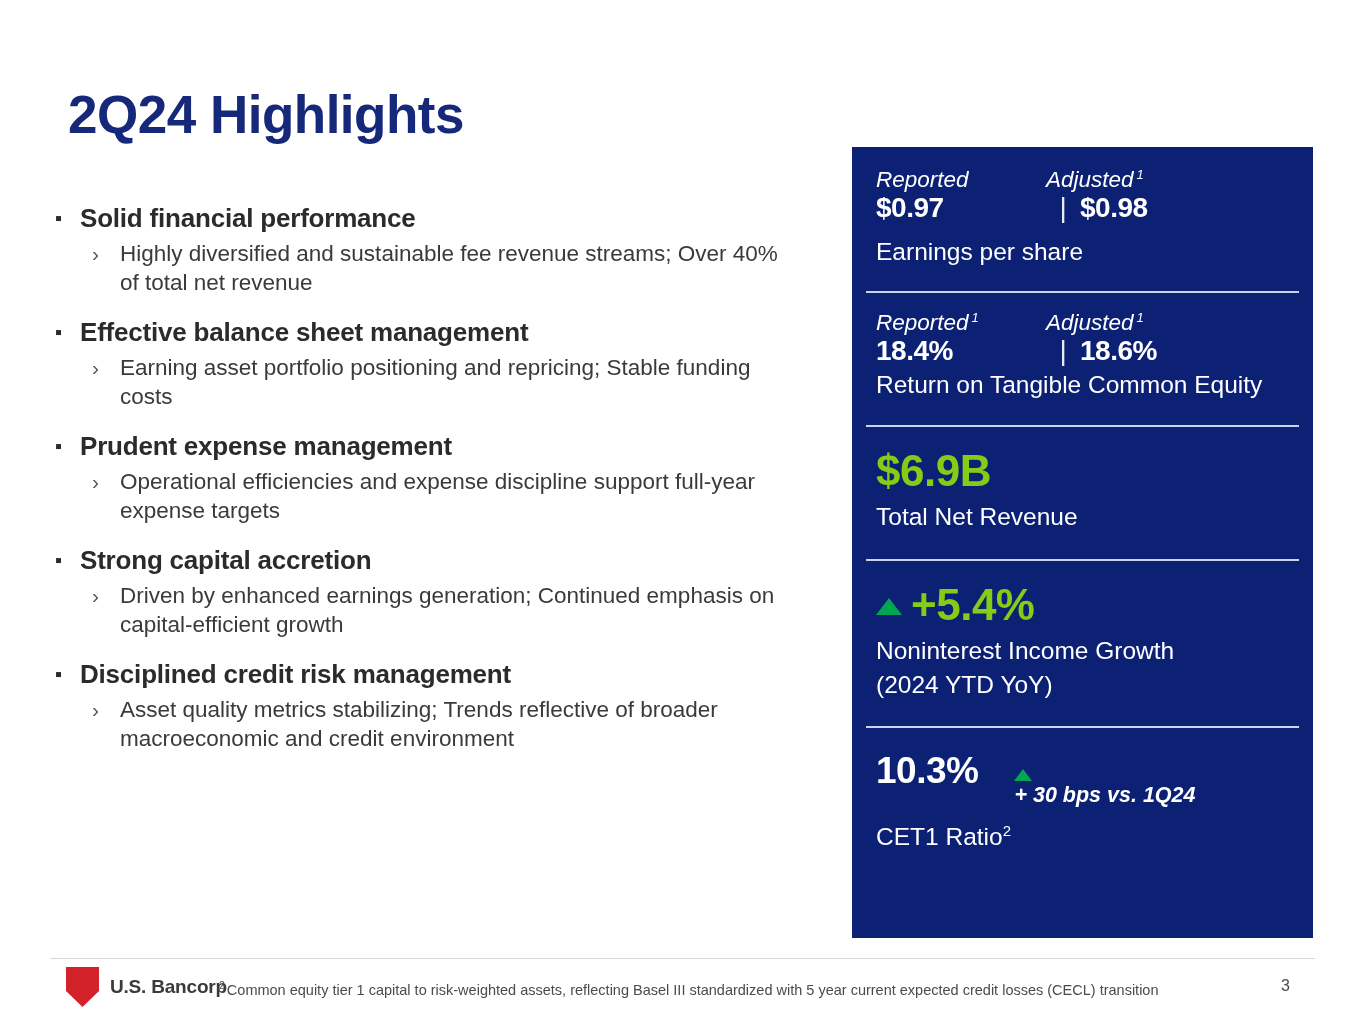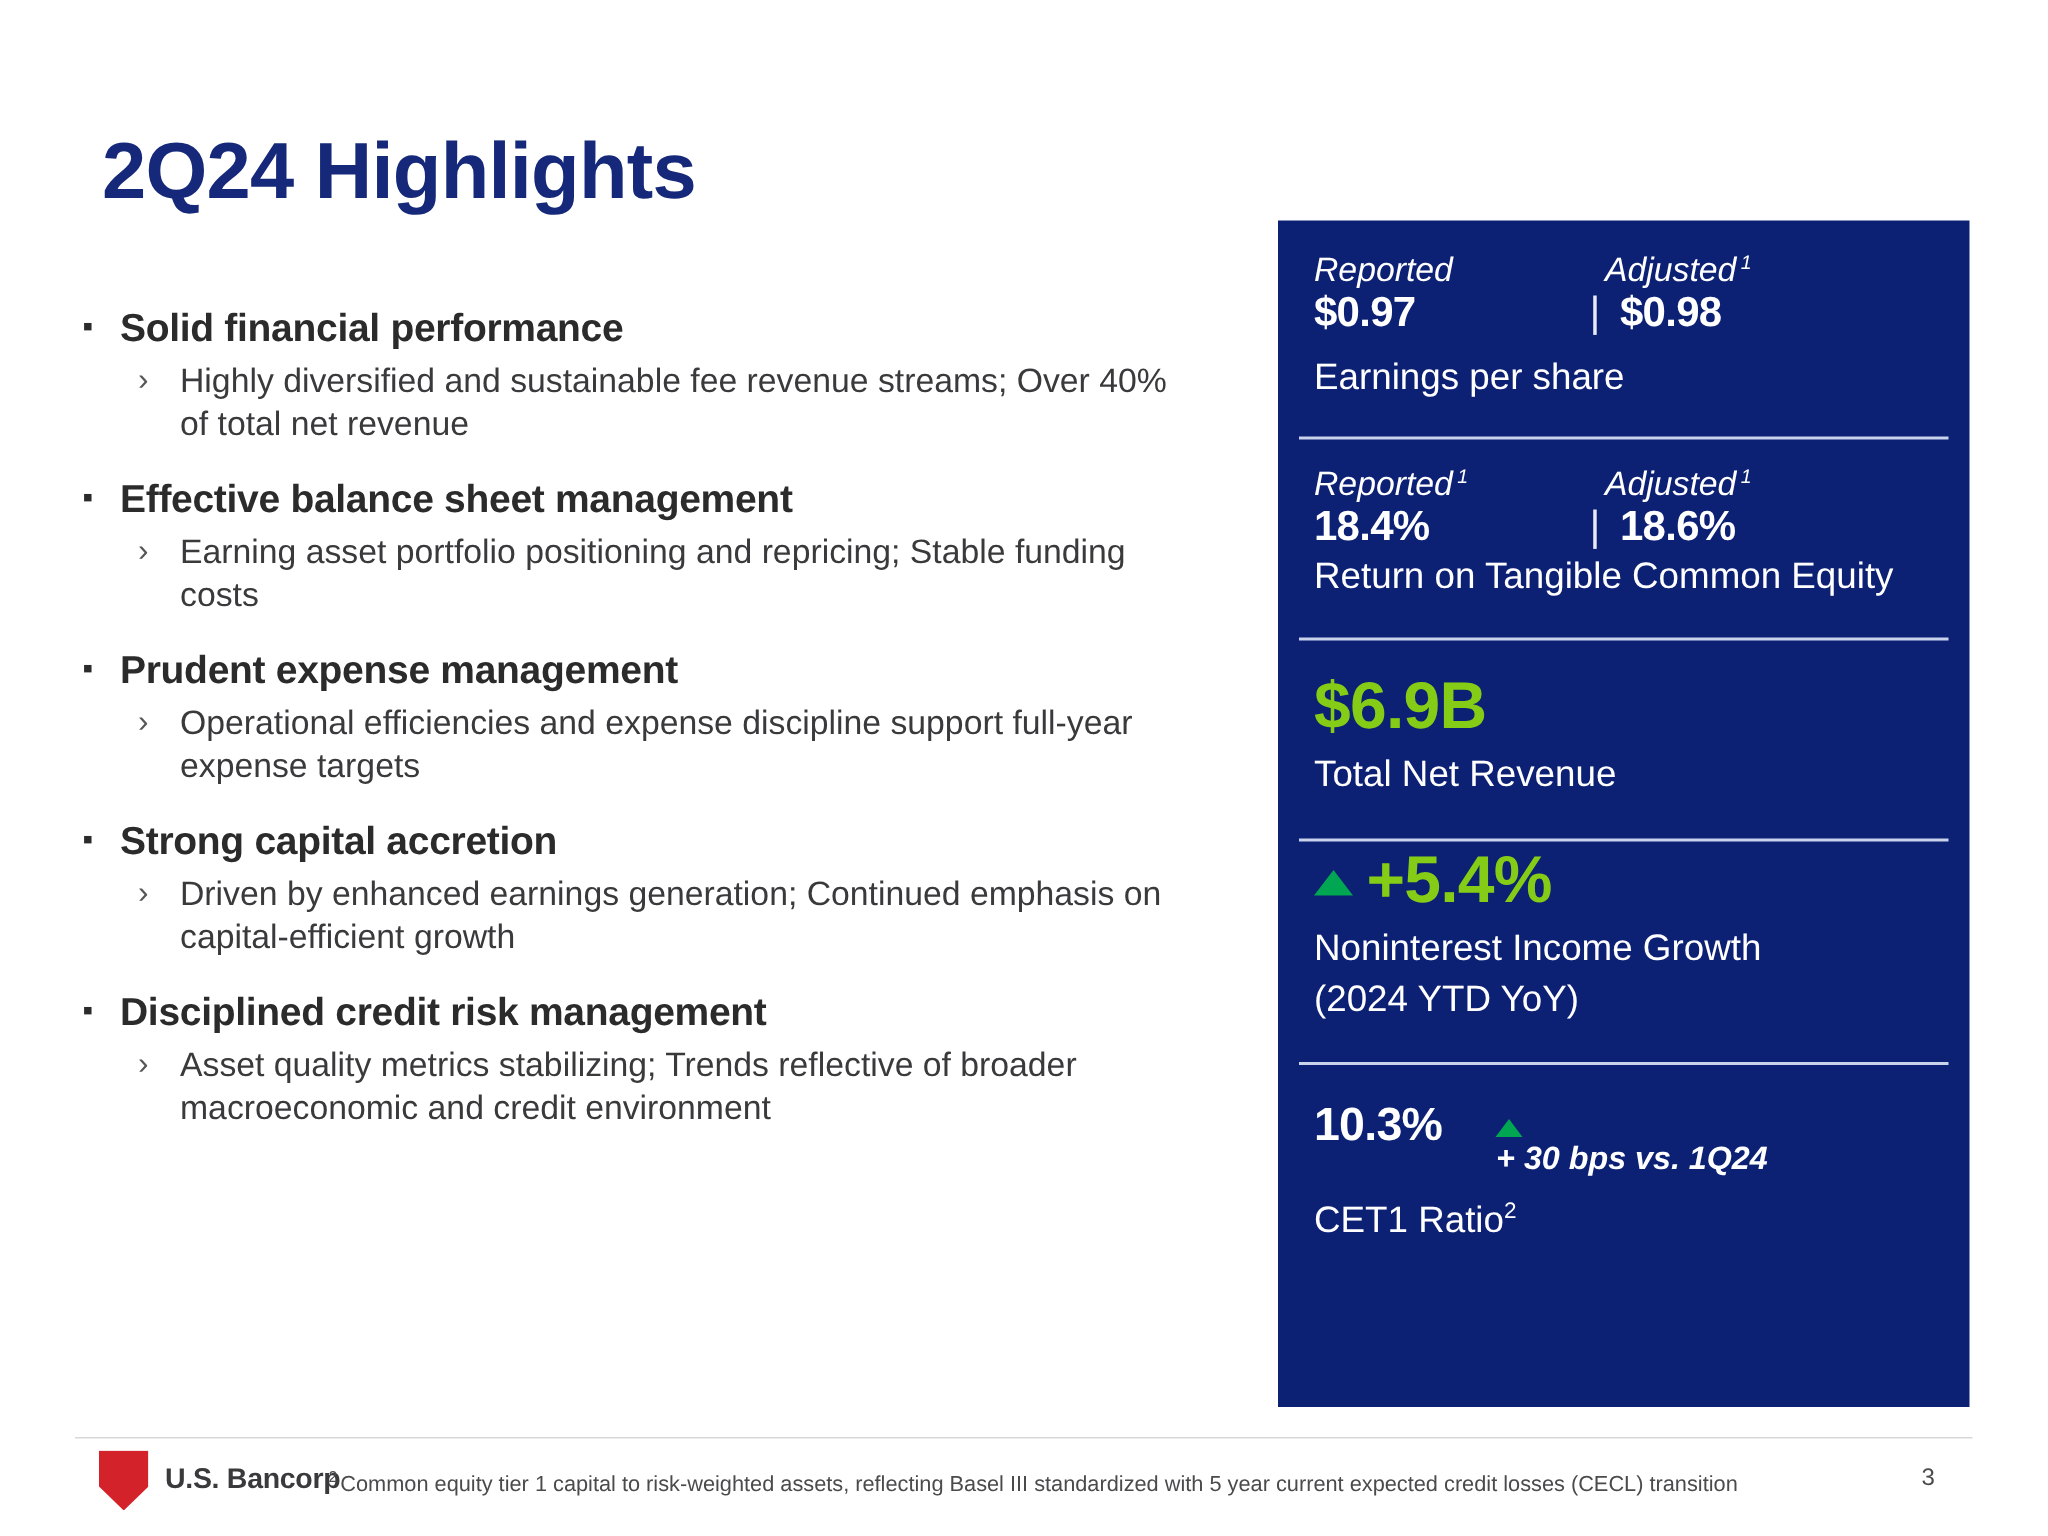--- a/index.html
+++ b/index.html
@@ -106,21 +106,20 @@
     margin: 0 14px;
   }
   .kpi-head {
     display: flex;
     align-items: center;
     font-style: italic;
     font-size: 22.5px;
     font-weight: 400;
     color: #ffffff;
     line-height: 1.0;
-    gap: 24px;
   }
   .kpi-head .col1 { width: 170px; flex: 0 0 170px; }
   .kpi-head sup {
     font-size: 13px;
     font-style: italic;
     vertical-align: super;
     line-height: 0;
     margin-left: 3px;
   }
   .kpi-values {
@@ -181,21 +180,21 @@
     border-bottom: 12px solid #00A651;
     margin-right: 6px;
     position: relative;
     top: -2px;
   }
   .cet-row {
     display: flex;
     align-items: baseline;
   }
   .cet-row .num {
-    font-size: 31px;
+    font-size: 37px;
     font-weight: 700;
     color: #ffffff;
     letter-spacing: -0.5px;
     line-height: 1.2;
   }
   .cet-note {
     margin-left: 36px;
     font-size: 21.5px;
     font-weight: 700;
     font-style: italic;
@@ -353,21 +352,21 @@
 
   <div class="divider" style="margin-top:24px;"></div>
 
   <div class="metric" style="padding-top:18px;">
     <div class="big-value">$6.9B</div>
     <div class="kpi-label" style="margin-top:2px;">Total Net Revenue</div>
   </div>
 
   <div class="divider" style="margin-top:26px;"></div>
 
-  <div class="metric" style="">
+  <div class="metric" style="padding-top:18px;">
     <div class="big-value">
       <span class="tri"></span>
       <span>+5.4%</span>
     </div>
     <div class="kpi-label" style="margin-top:2px;">Noninterest Income Growth</div>
     <div class="kpi-label">(2024 YTD YoY)</div>
   </div>
 
   <div class="divider" style="margin-top:25px;"></div>
 

